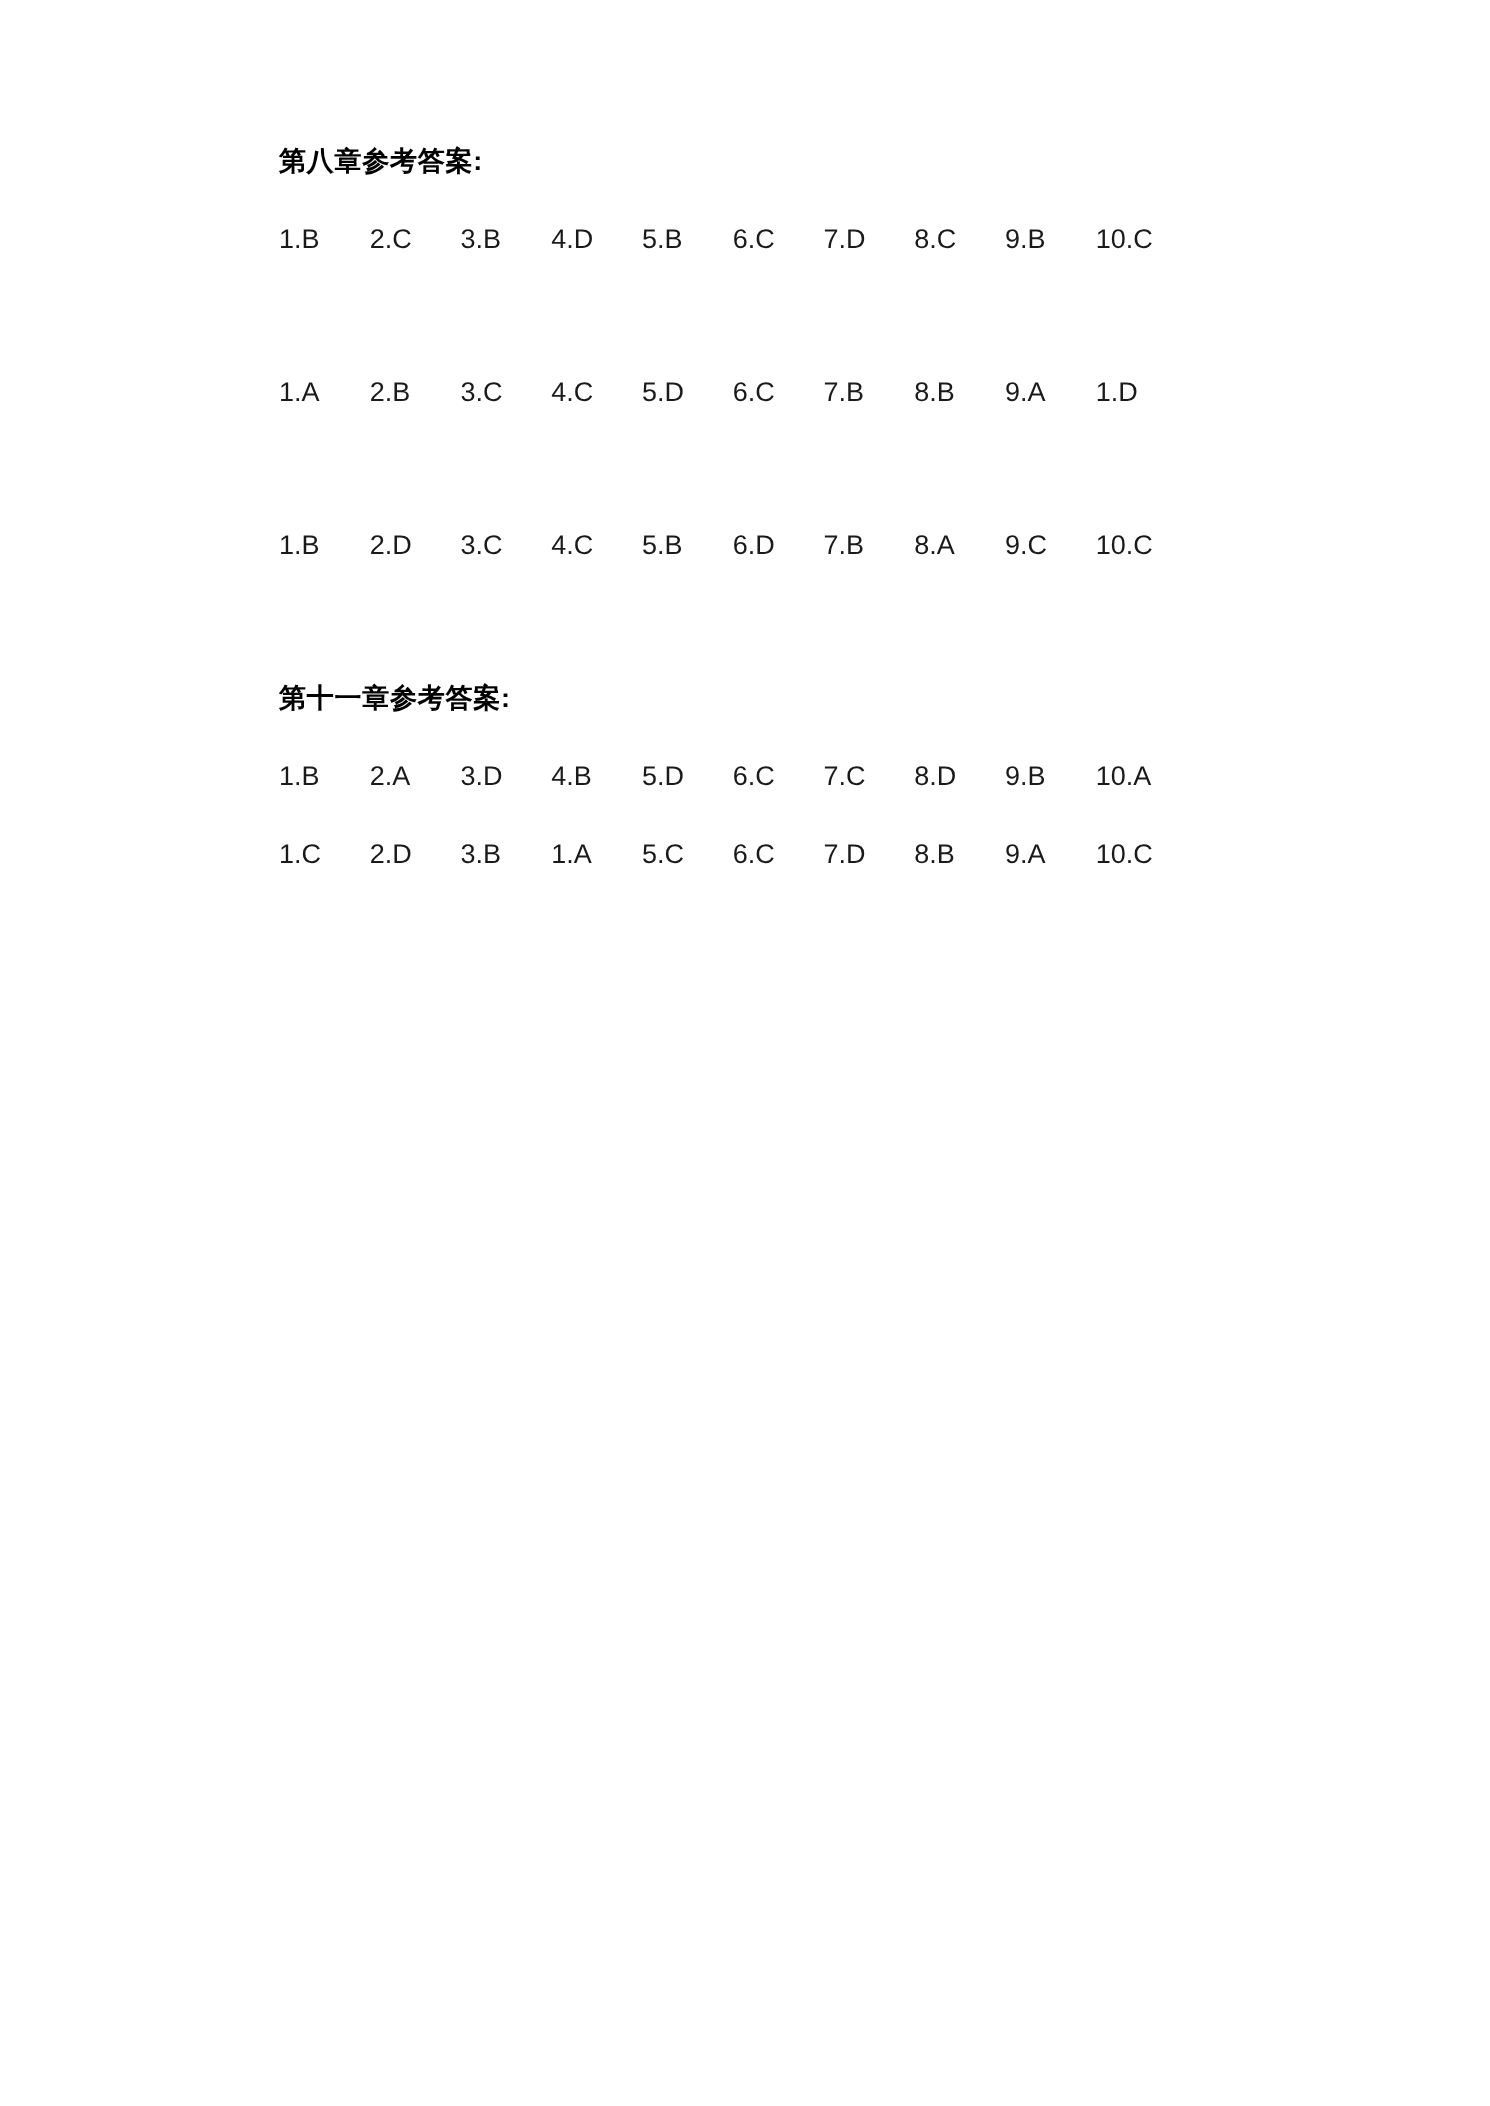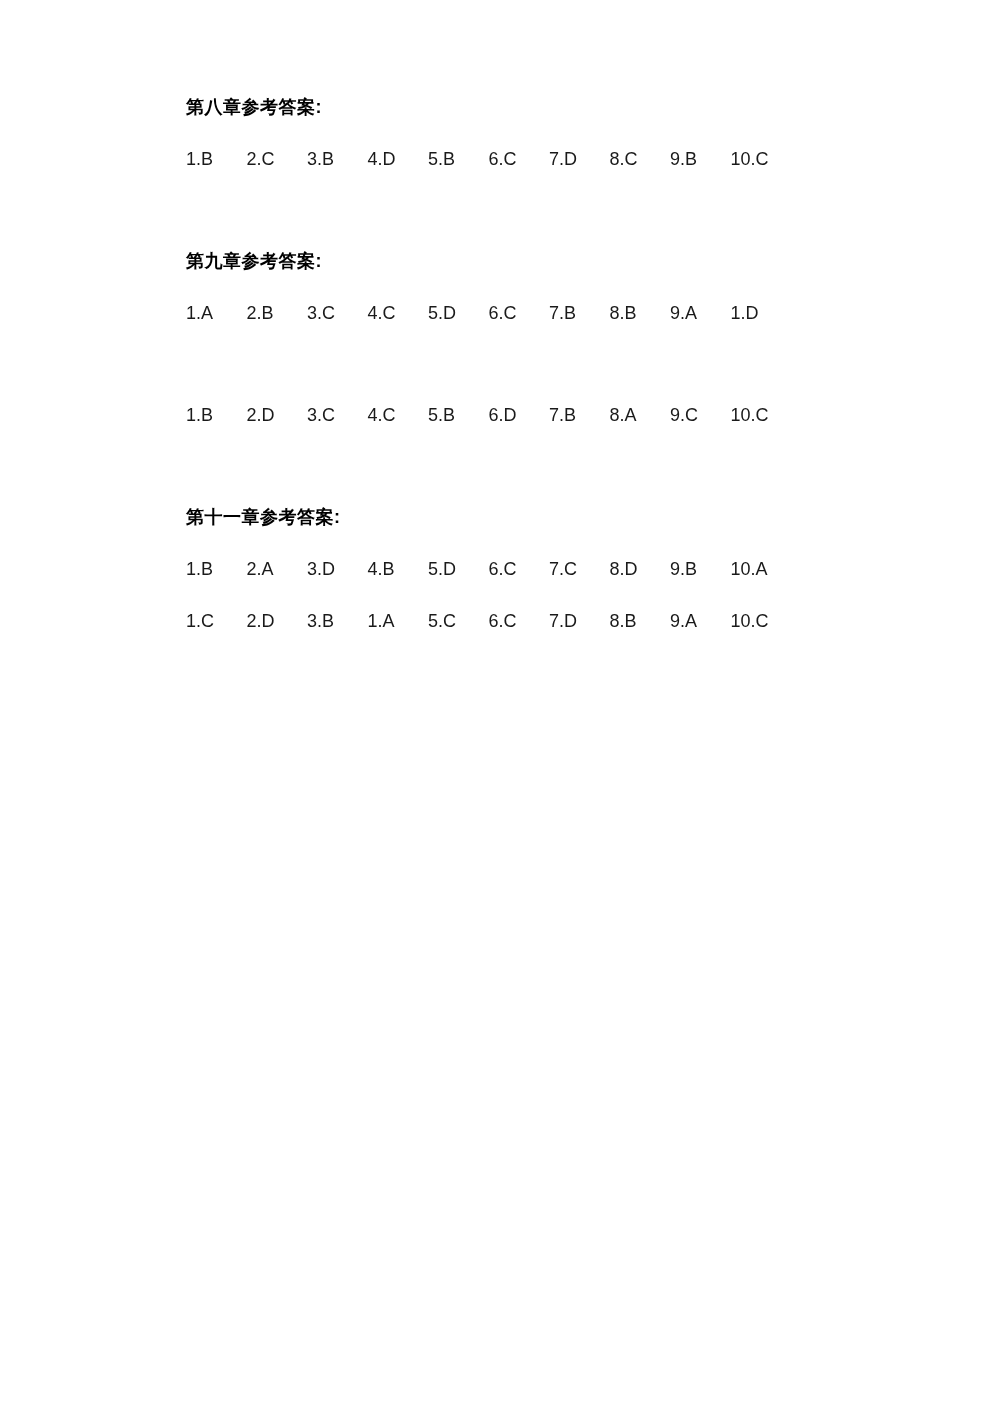--- a/index.html
+++ b/index.html
@@ -63,21 +63,20 @@
         <span class="ans">5.B</span>
         <span class="ans">6.C</span>
         <span class="ans">7.D</span>
         <span class="ans">8.C</span>
         <span class="ans">9.B</span>
         <span class="ans">10.C</span>
       </p>
     </section>
 
     <section>
-      <h2 class="section-heading">第九章参考答案:</h2>
       <p class="answer-row">
         <span class="ans">1.A</span>
         <span class="ans">2.B</span>
         <span class="ans">3.C</span>
         <span class="ans">4.C</span>
         <span class="ans">5.D</span>
         <span class="ans">6.C</span>
         <span class="ans">7.B</span>
         <span class="ans">8.B</span>
         <span class="ans">9.A</span>

